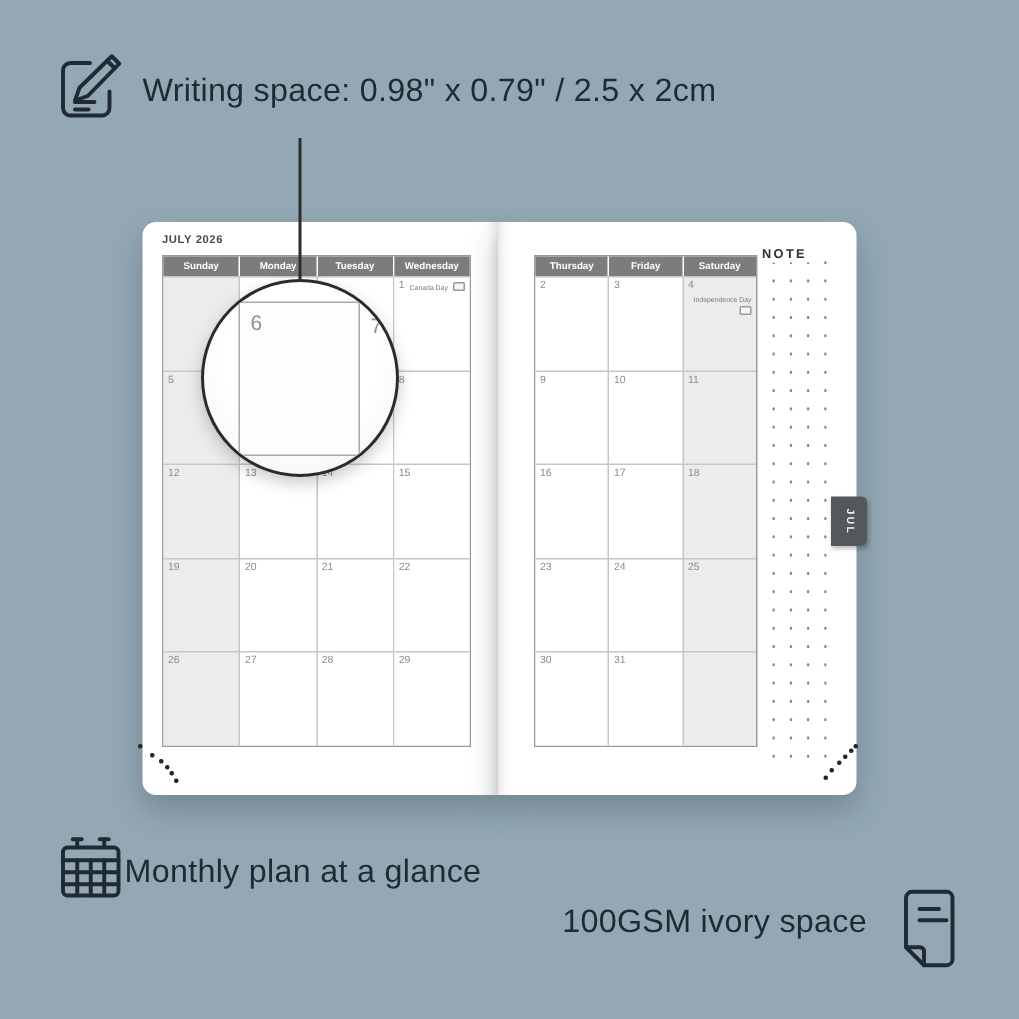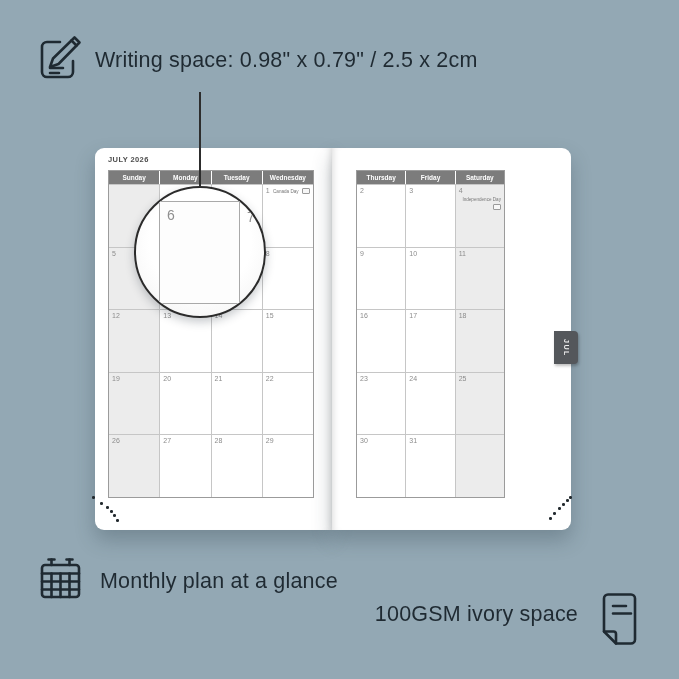--- a/index.html
+++ b/index.html
@@ -61,21 +61,21 @@
     box-shadow:0 4px 10px rgba(30,45,55,.25); }
   .mag-cell { position:absolute; left:23px; top:13px; width:81px; height:103px; border:1px solid #a9a9a9; background:#fdfdfd; }
   .mag-date { position:absolute; font-size:14px; color:#8f8f8f; }
   .mag-d1 { left:31px; top:19px; }
   .mag-d2 { left:111px; top:21px; }
 
   
   .stitch { position:absolute; width:2.6px; height:2.6px; border-radius:50%; background:#22292e; z-index:4; }
 
   
-  .anno-monthly { position:absolute; left:37px; top:556px; display:flex; align-items:center; gap:17px; }
+  .anno-monthly { position:absolute; left:37px; top:556px; display:flex; align-items:center; gap:0; }
   .anno-paper { position:absolute; left:300px; top:602px; width:278px; text-align:right; font-size:21.5px; letter-spacing:.2px; }
   .paper-icon-wrap { position:absolute; left:599px; top:592px; }
 </style>
 </head>
 <body style="--bg: #93a8b4; --ink: #1f2a32; --tab: #54575b;">
 
 <div class="anno-top">
   <span>
     <svg width="46" height="48" viewBox="0 0 46 48" fill="none" stroke="#1f2a32" stroke-width="2.6" stroke-linecap="round" stroke-linejoin="round">
       <path d="M24,8 H11 a5,5 0 0 0 -5,5 v25 a5,5 0 0 0 5,5 h21 a5,5 0 0 0 5,-5 V27"></path>
@@ -301,20 +301,23 @@
               <span class="date">31</span>
             </div>
           </div>
           <div class="cell shaded">
             <div class="cellline">
               <span class="date"></span>
             </div>
           </div>
         </div>
       </div>
+  </div>
+  <div class="note-area">
+    <span class="note-label">NOTE</span>
   </div>
   <div class="jul-tab">
     <span>JUL</span>
   </div>
 </div>
 
 <div class="mag">
   <div class="mag-cell"></div>
   <span class="mag-date mag-d1">6</span>
   <span class="mag-date mag-d2">7</span>

